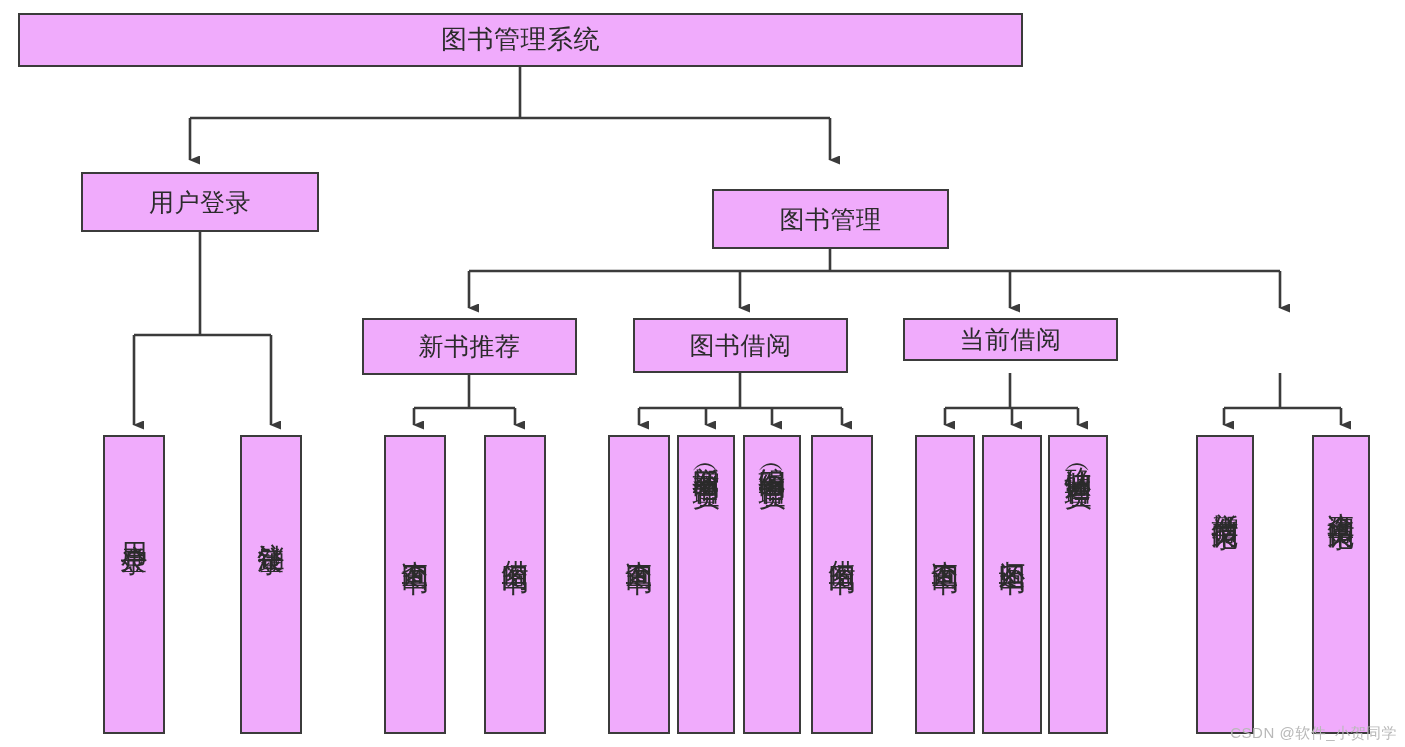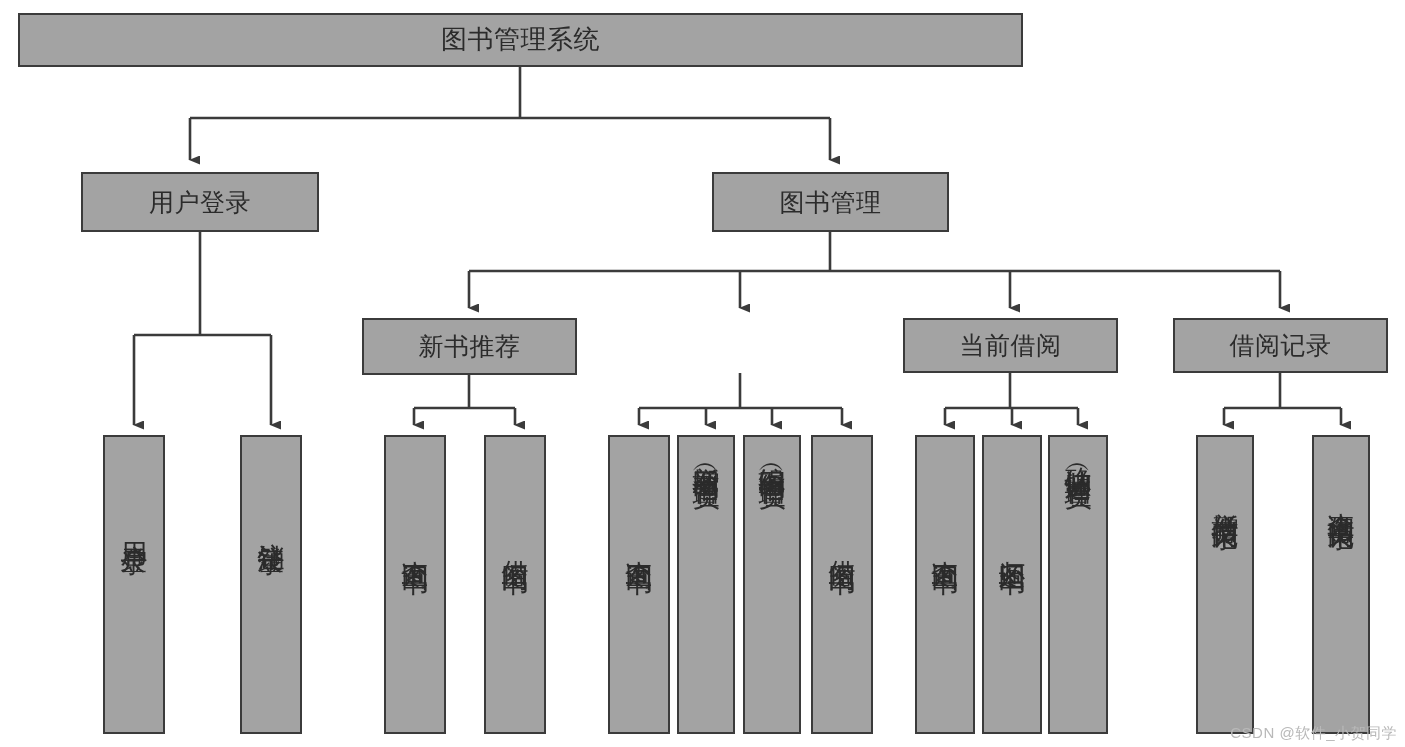--- a/index.html
+++ b/index.html
@@ -22,21 +22,21 @@
     left: 0;
     top: 0;
     width: 1405px;
     height: 747px;
     pointer-events: none;
   }
   .node {
     position: absolute;
     box-sizing: border-box;
     border: 2.5px solid #3b3b3b;
-    background: #a3a3a3;
+    background: #f0abfc;
     display: flex;
     align-items: center;
     justify-content: center;
     overflow: hidden;
   }
   .node .label {
     color: #2b2b2b;
     line-height: 1.06;
     text-align: center;
     white-space: nowrap;
@@ -138,32 +138,32 @@
     </g>
   </svg>
 
   <div class="node root horiz" style="left:18px; top:13px; width:1005px; height:54px;">
     <span class="label">图书管理系统</span>
   </div>
 
   <div class="node horiz" style="left:81px; top:172px; width:238px; height:60px;">
     <span class="label">用户登录</span>
   </div>
-  <div class="node horiz" style="left:712px; top:172px; width:237px; height:60px;">
+  <div class="node horiz" style="left:712px; top:189px; width:237px; height:60px;">
     <span class="label">图书管理</span>
   </div>
 
   <div class="node horiz" style="left:362px; top:318px; width:215px; height:57px;">
     <span class="label">新书推荐</span>
   </div>
-  <div class="node horiz" style="left:903px; top:318px; width:215px; height:55px;">
+  <div class="node horiz" style="left:633px; top:318px; width:215px; height:55px;">
+    <span class="label">图书借阅</span>
+  </div>
+  <div class="node horiz" style="left:903px; top:318px; width:215px; height:43px;">
     <span class="label">当前借阅</span>
-  </div>
-  <div class="node horiz" style="left:1173px; top:318px; width:215px; height:55px;">
-    <span class="label">借阅记录</span>
   </div>
 
   <div class="node vert mid" style="left:103px; top:435px; width:62px; height:299px;">
     <span class="label">用户登录</span>
   </div>
   <div class="node vert mid" style="left:240px; top:435px; width:62px; height:299px;">
     <span class="label">注销登录</span>
   </div>
 
   <div class="node vert mid2" style="left:384px; top:435px; width:62px; height:299px;">

